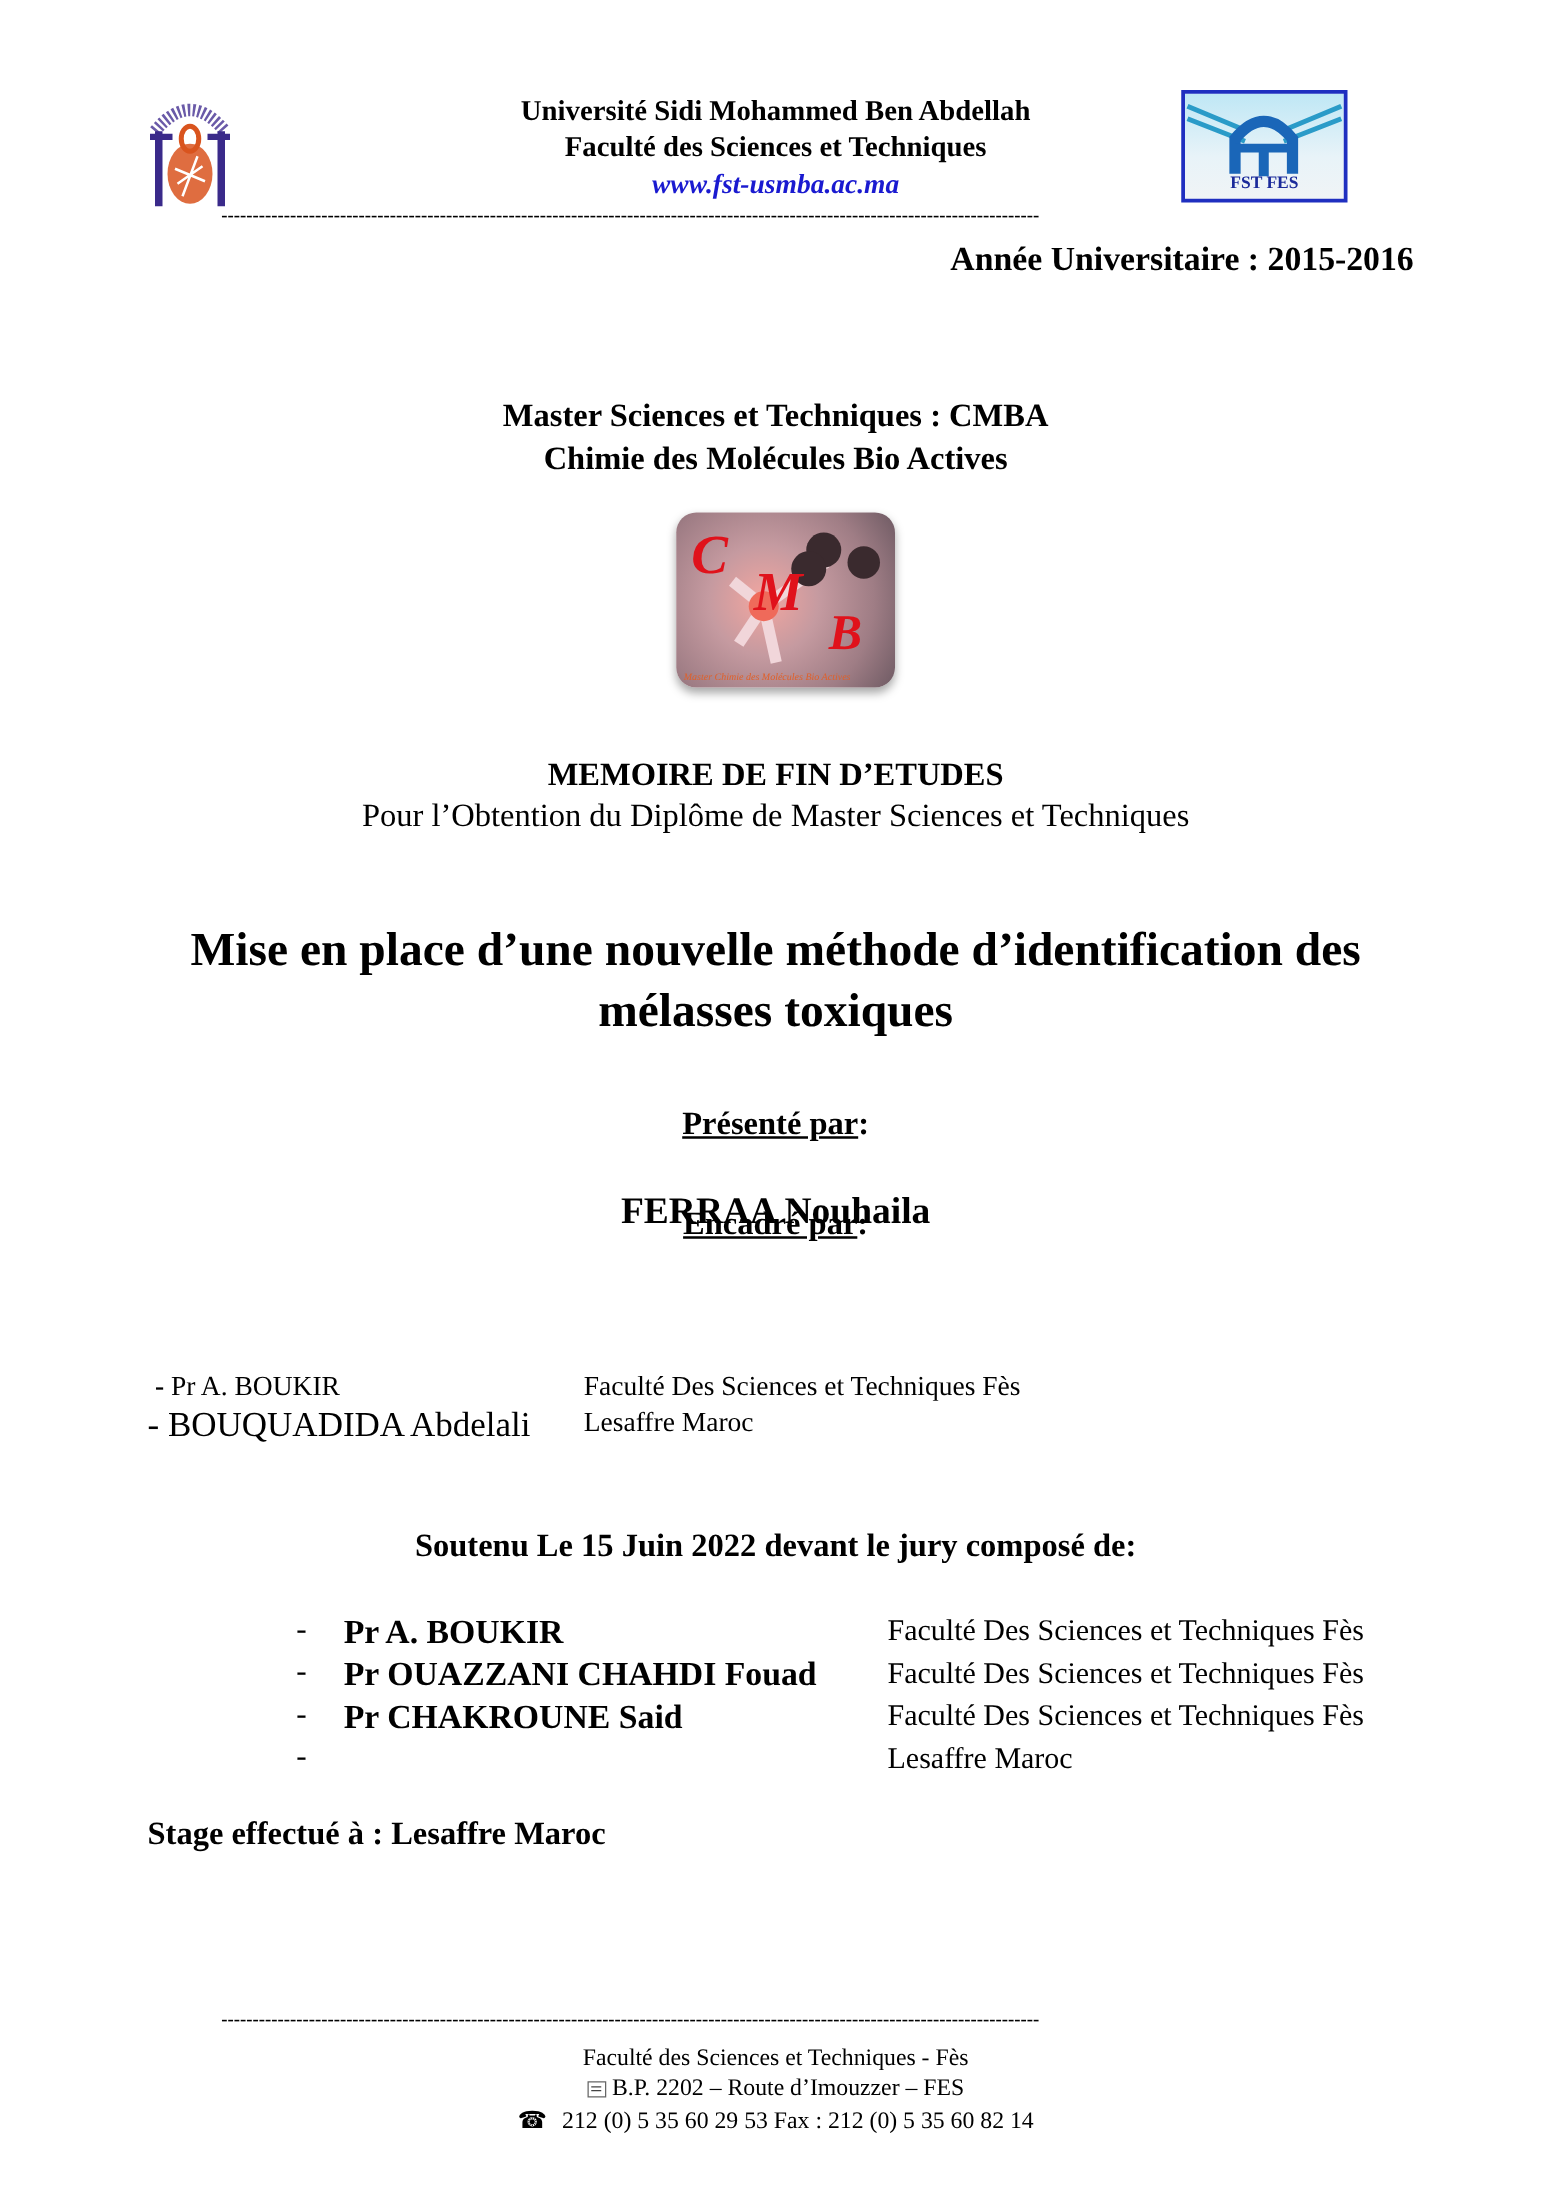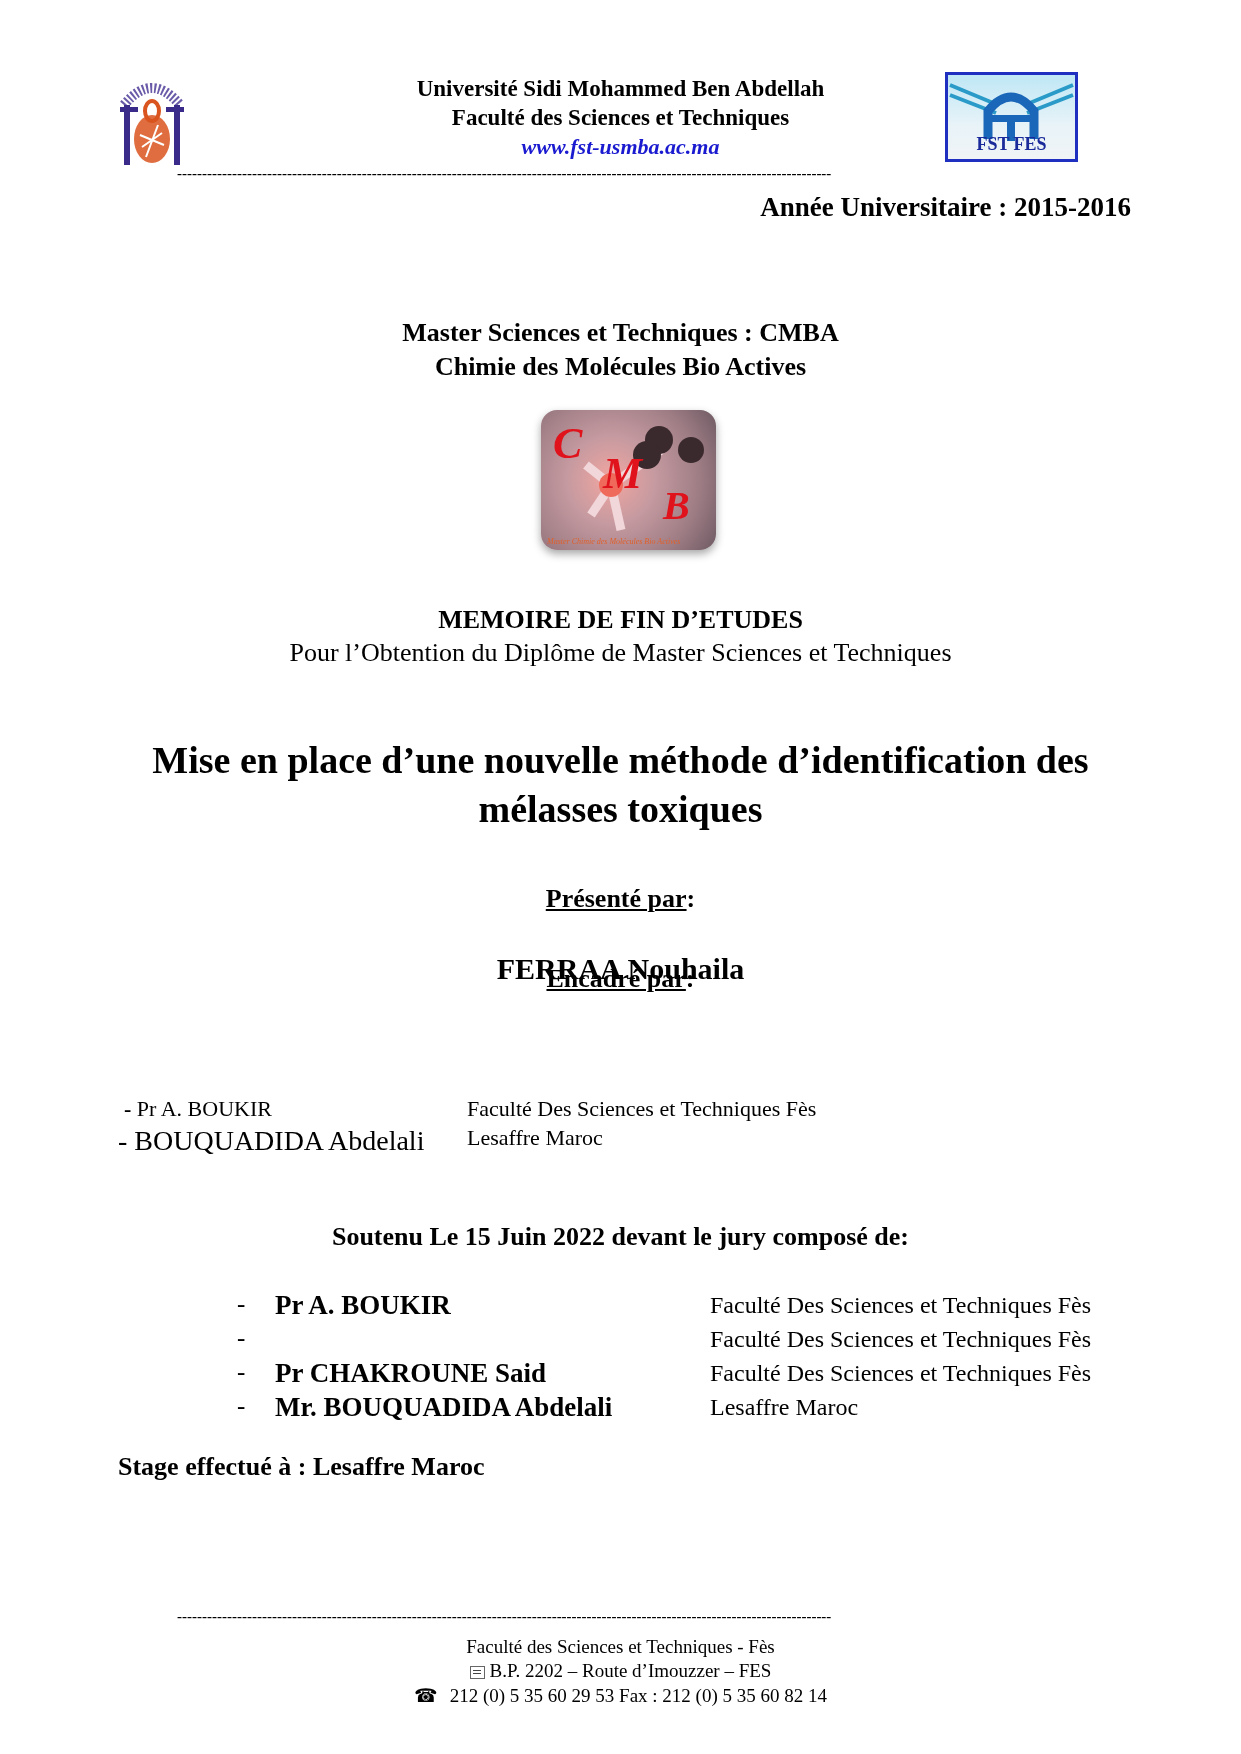--- a/index.html
+++ b/index.html
@@ -42,21 +42,21 @@
 
 <div class="abs logo-right">
   <svg width="127" height="84" viewBox="0 0 127 84" style="position:absolute;left:0;top:0;">
     <g>
       <path d="M2 10 L50 30 M2 20 L48 38 M125 10 L77 30 M125 20 L79 38" stroke="#2a9bc8" stroke-width="4"></path>
       <path d="M40 64 L40 36 Q63 8 86 36 L86 64" fill="none" stroke="#1a66b8" stroke-width="9"></path>
       <rect x="40" y="40" width="46" height="7" fill="#1a66b8"></rect>
       <rect x="59" y="44" width="8" height="22" fill="#1a66b8"></rect>
     </g>
   </svg>
-  <div style="position:absolute;left:0;bottom:4px;width:100%;text-align:center;font-weight:bold;font-size:18px;color:#1a2a9a;">FST FES</div>
+  <div style="position:absolute;left:0;bottom:4px;width:100%;text-align:center;font-weight:bold;font-size:14px;color:#1a2a9a;">FST FES</div>
 </div>
 
 <div class="abs dash" style="left:177px;top:165px;width:895px;">-----------------------------------------------------------------------------------------------------------------------------------</div>
 
 <div class="abs b" style="right:110px;top:192px;font-size:27px;white-space:nowrap;">Année Universitaire : 2015-2016</div>
 
 <div class="abs center b" style="top:318px;font-size:26px;">Master Sciences et Techniques : CMBA</div>
 <div class="abs center b" style="top:352px;font-size:26px;">Chimie des Molécules Bio Actives</div>
 
 <div class="abs cmb">
@@ -103,30 +103,30 @@
 
 <div class="abs center b" style="top:1222px;font-size:26px;">Soutenu Le 15 Juin 2022  devant le jury composé de:</div>
 
 <div class="jury-row" style="top:1290px;">
   <span class="dash-m">-</span>
   <span class="name">Pr A. BOUKIR</span>
   <span class="aff">Faculté Des Sciences et Techniques Fès</span>
 </div>
 <div class="jury-row" style="top:1324px;">
   <span class="dash-m">-</span>
+  <span class="name">Pr OUAZZANI CHAHDI Fouad</span>
   <span class="aff">Faculté Des Sciences et Techniques Fès</span>
 </div>
 <div class="jury-row" style="top:1358px;">
   <span class="dash-m">-</span>
   <span class="name">Pr CHAKROUNE Said</span>
   <span class="aff">Faculté Des Sciences et Techniques Fès</span>
 </div>
 <div class="jury-row" style="top:1392px;">
   <span class="dash-m">-</span>
-  <span class="name">Mr. BOUQUADIDA Abdelali</span>
   <span class="aff">Lesaffre Maroc</span>
 </div>
 
 <div class="abs b" style="left:118px;top:1452px;font-size:26px;white-space:nowrap;">Stage effectué à : Lesaffre Maroc</div>
 
 <div class="abs dash" style="left:177px;top:1608px;width:895px;">-----------------------------------------------------------------------------------------------------------------------------------</div>
 <div class="abs center" style="top:1636px;font-size:19px;">Faculté des Sciences et Techniques -  Fès</div>
 <div class="abs center" style="top:1660px;font-size:19px;text-align:center;">
   <span style="display:inline-block;width:13px;height:11px;border:1px solid #666;vertical-align:middle;margin-right:5px;position:relative;"><span style="position:absolute;left:2px;top:3px;width:8px;height:1px;background:#444;"></span><span style="position:absolute;left:2px;top:6px;width:8px;height:1px;background:#444;"></span></span><span>B.P. 2202 – Route d’Imouzzer – FES</span>
 </div>

